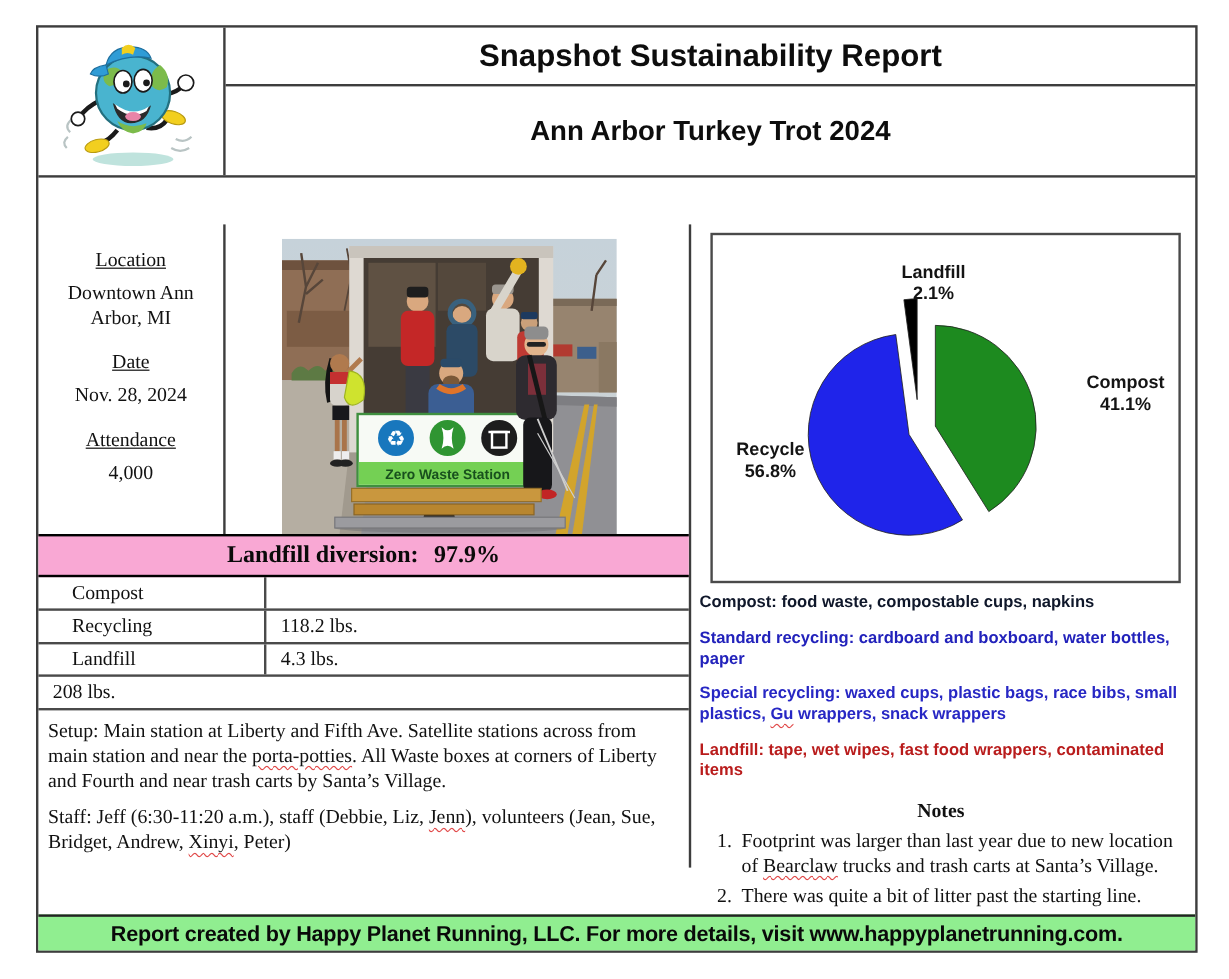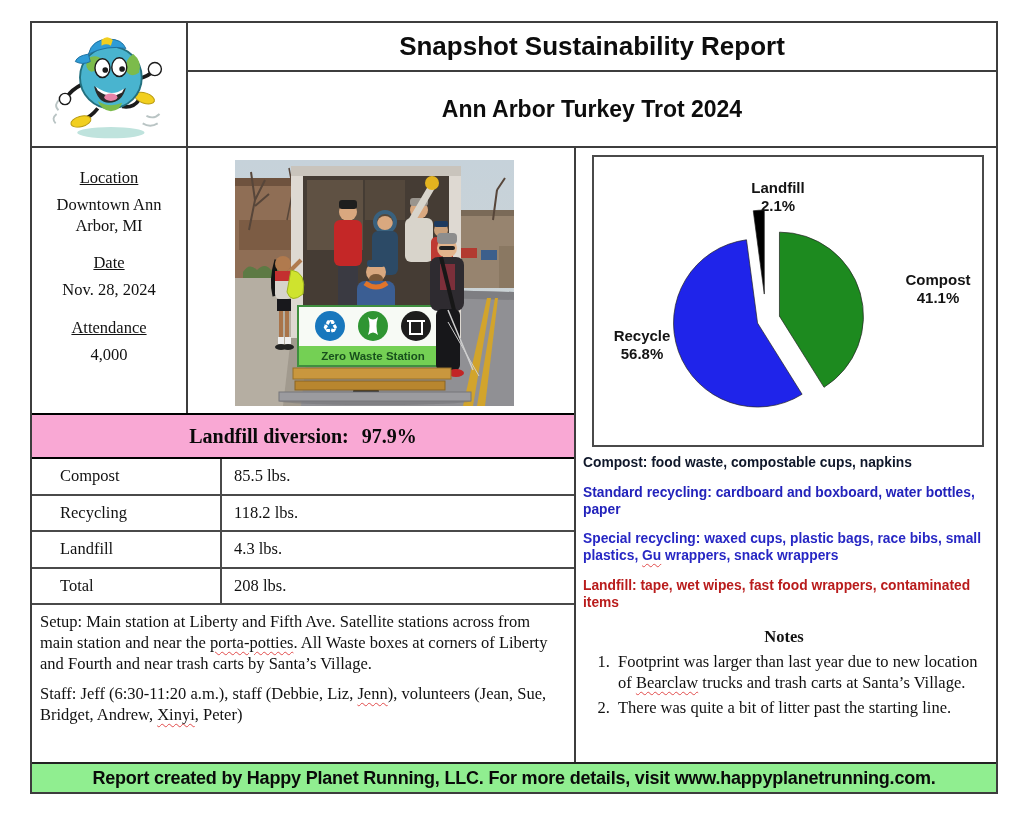--- a/index.html
+++ b/index.html
@@ -1,21 +1,21 @@
 <!DOCTYPE html>
 <html><head>
 <meta charset="utf-8">
 <style>
   html,body { margin:0; padding:0; background:#fff; }
   body { width:1024px; height:816px; position:relative; overflow:hidden;
          font-family:"Liberation Serif", serif; color:#111; }
   * { box-sizing:border-box; }
 
   .page { position:absolute; left:30px; top:21px; width:968px; height:773px;
-          border:2px solid #3d3d3d; background:#fff; display:flex; flex-direction:column; }
+          border:2px solid #3d3d3d; background:#fff; display:flex; flex-direction:column;gap:39px; }
 
   
   .header { height:125px; border-bottom:2px solid #3d3d3d; display:flex; }
   .logo-cell { width:156px; border-right:2px solid #3d3d3d; display:flex;
                align-items:center; justify-content:center; }
   .title-col { flex:1; display:flex; flex-direction:column; }
   .title1 { height:49px; border-bottom:2px solid #3d3d3d; display:flex; align-items:center;
             justify-content:center; font-family:"Liberation Sans",sans-serif;
             font-weight:bold; font-size:26px; color:#0d0d0d; }
   .title2 { flex:1; display:flex; align-items:center; justify-content:center;
@@ -237,32 +237,30 @@
       </div>
 
       <div class="banner">
         <span>Landfill diversion:</span>
         <span>97.9%</span>
       </div>
 
       <div class="wtable">
         <div class="wrow">
           <div class="wlabel">Compost</div>
-          <div class="wvalue">85.5 lbs.</div>
         </div>
         <div class="wrow">
           <div class="wlabel">Recycling</div>
           <div class="wvalue">118.2 lbs.</div>
         </div>
         <div class="wrow">
           <div class="wlabel">Landfill</div>
           <div class="wvalue">4.3 lbs.</div>
         </div>
         <div class="wrow">
-          <div class="wlabel">Total</div>
           <div class="wvalue">208 lbs.</div>
         </div>
       </div>
 
       <div class="setup-cell">
         <p class="spellable">Setup: Main station at Liberty and Fifth Ave. Satellite stations across from main station and near the <span class="sic">porta-potties</span>. All Waste boxes at corners of Liberty and Fourth and near trash carts by Santa’s Village.</p>
         <p class="spellable">Staff: Jeff (6:30-11:20 a.m.), staff (Debbie, Liz, <span class="sic">Jenn</span>), volunteers (Jean, Sue, Bridget, Andrew, <span class="sic">Xinyi</span>, Peter)</p>
       </div>
     </div>
 

